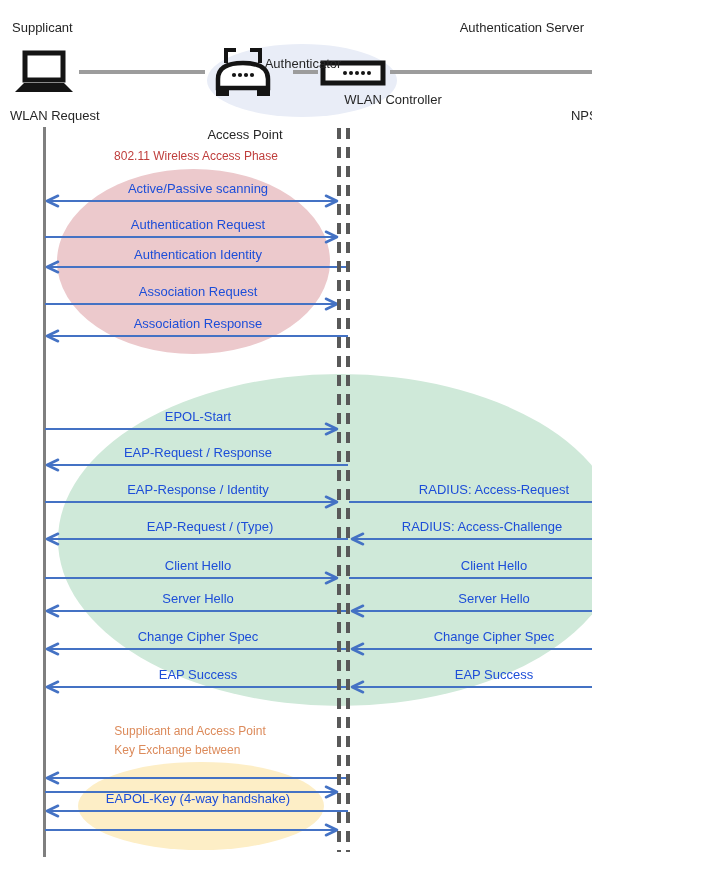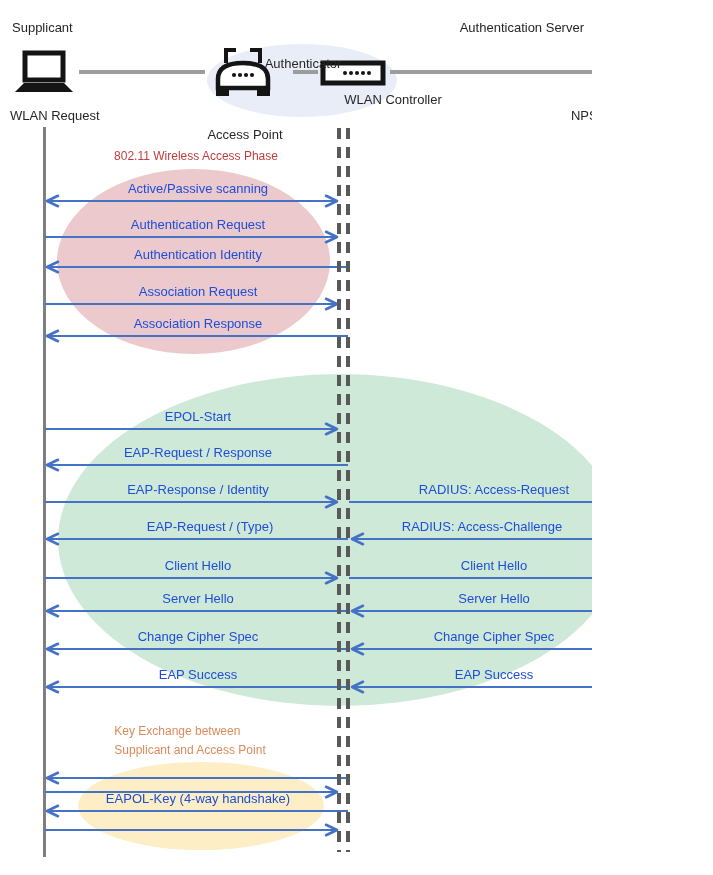--- a/index.html
+++ b/index.html
@@ -84,22 +84,22 @@
   <div class="node-label centered" style="left:364px;top:92px;margin-left:29px;">WLAN Controller</div>
   <div class="node-label centered" style="left:636px;top:108px;">NPS (RADIUS Server)</div>
 
   <div class="lifeline" style="left:43px;"></div>
   <div class="lifeline" style="left:636px;"></div>
   <div class="dashline" style="left:337px;"></div>
   <div class="dashline" style="left:346px;"></div>
 
   <div class="phase-title" style="left: 196px; top: 147px; color: rgb(191, 62, 60);">802.11 Wireless Access Phase</div>
   <div class="phase-title" style="left: 190px; top: 722px; color: rgb(220, 138, 90);">
+    <div>Supplicant and Access Point</div>
     <div>Key Exchange between</div>
-    <div>Supplicant and Access Point</div>
   </div>
 
   <svg id="arrow-svg" width="713" height="875" viewBox="0 0 713 875">
       <line x1="47" y1="201" x2="338" y2="201" stroke="#4472c4" stroke-width="2.2"></line>
       <path d="M 326 195.8 L 337 201 L 326 206.2" fill="none" stroke="#4472c4" stroke-width="2.6" stroke-linecap="round" stroke-linejoin="round"></path>
       <path d="M 58 195.8 L 47 201 L 58 206.2" fill="none" stroke="#4472c4" stroke-width="2.6" stroke-linecap="round" stroke-linejoin="round"></path>
       <line x1="45" y1="237" x2="338" y2="237" stroke="#4472c4" stroke-width="2.2"></line>
       <path d="M 326 231.8 L 337 237 L 326 242.2" fill="none" stroke="#4472c4" stroke-width="2.6" stroke-linecap="round" stroke-linejoin="round"></path>
       <line x1="47" y1="267" x2="348" y2="267" stroke="#4472c4" stroke-width="2.2"></line>
       <path d="M 58 261.8 L 47 267 L 58 272.2" fill="none" stroke="#4472c4" stroke-width="2.6" stroke-linecap="round" stroke-linejoin="round"></path>

